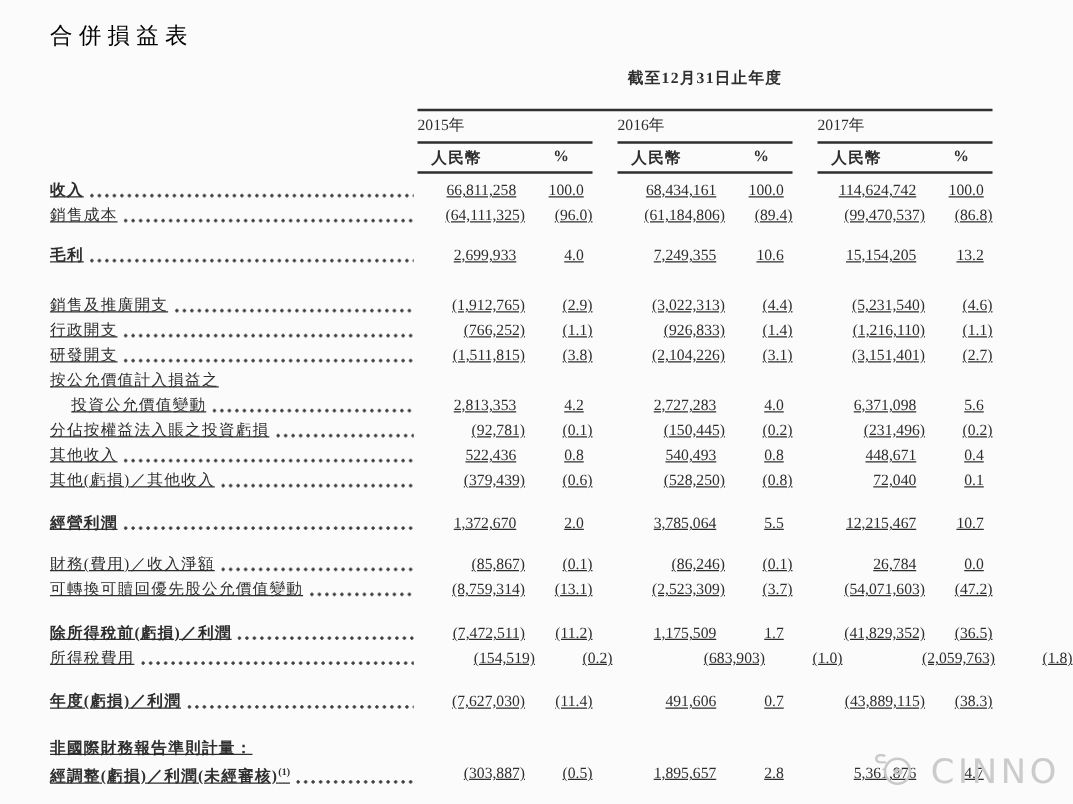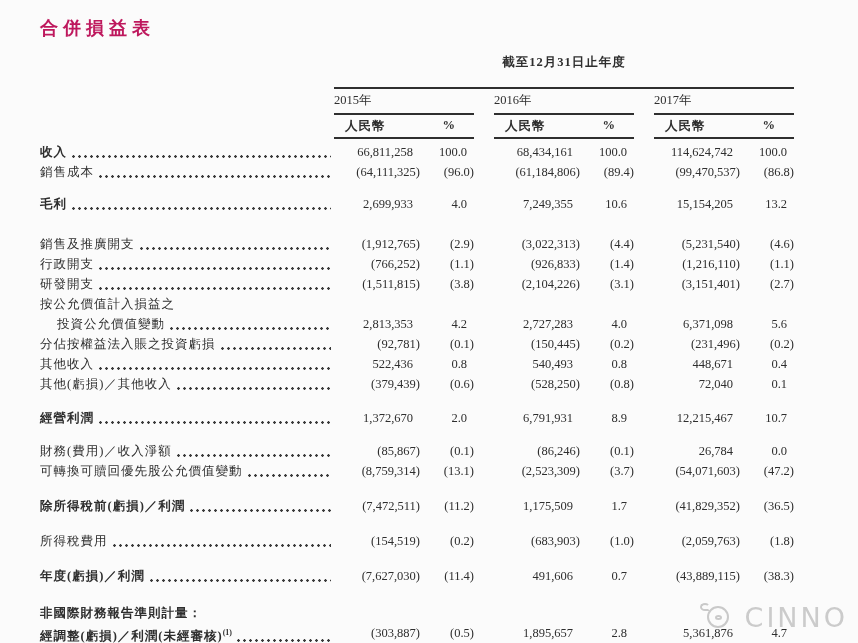--- a/index.html
+++ b/index.html
@@ -8,23 +8,23 @@
     font-family: "Liberation Serif", "DejaVu Serif", serif;
     background: #fbfbfb;
     color: #2e2e2e;
     position: relative;
     overflow: hidden;
   }
   .page { position: relative; width: 858px; height: 643px; padding: 16px 0 0 40px; }
 
   .title {
     font-size: 18px;
-    font-weight: bold;
+    font-weight: normal;
     letter-spacing: 5px;
-    color: #be185d;
+    color: #000000;
   }
 
   
   .thead { margin-left: 294px; width: 460px; margin-top: 14px; }
   .period {
     text-align: center;
     font-weight: bold;
     font-size: 12.5px;
     letter-spacing: 1px;
     padding-bottom: 16px;
@@ -51,21 +51,21 @@
   .unit-note {
     text-align: center;
     font-size: 12px;
     letter-spacing: 1px;
     margin-top: 3px;
     height: 18px;
   }
 
   
   .rows { margin-top: 3px; }
-  .row { display: flex; line-height: 20px; font-size: 12.5px; }
+  .row { display: flex; line-height: 20px; font-size: 12.5px; text-decoration: underline; }
   .row.bold .lbl { font-weight: bold; }
   .label-cell { width: 294px; display: flex; }
   .row.indent .label-cell { padding-left: 17px; align-items: flex-end; }
   .lbl { letter-spacing: 1px; white-space: nowrap; }
   .lbl sup { font-size: 8px; letter-spacing: 0; vertical-align: 5px; }
   .leader { flex: 1; position: relative; }
   .leader::after {
     content: "";
     position: absolute;
     left: 5px; right: 3px; bottom: 4px; height: 3px;
@@ -291,22 +291,22 @@
         <span class="v pct pad">0.1</span>
       </div>
       <div class="row bold" style="margin-top: 14px;">
         <div class="label-cell">
           <span class="lbl">經營利潤</span>
           <span class="leader"></span>
         </div>
         <span class="v rmb pad">1,372,670</span>
         <span class="v pct pad">2.0</span>
         <span class="ggap"></span>
-        <span class="v rmb pad">6,791,931</span>
-        <span class="v pct pad">8.9</span>
+        <span class="v rmb pad">3,785,064</span>
+        <span class="v pct pad">5.5</span>
         <span class="ggap"></span>
         <span class="v rmb pad">12,215,467</span>
         <span class="v pct pad">10.7</span>
       </div>
       <div class="row" style="margin-top: 13px;">
         <div class="label-cell">
           <span class="lbl">財務(費用)／收入淨額</span>
           <span class="leader"></span>
         </div>
         <span class="v rmb">(85,867)</span>
@@ -339,21 +339,21 @@
         </div>
         <span class="v rmb">(7,472,511)</span>
         <span class="v pct">(11.2)</span>
         <span class="ggap"></span>
         <span class="v rmb pad">1,175,509</span>
         <span class="v pct pad">1.7</span>
         <span class="ggap"></span>
         <span class="v rmb">(41,829,352)</span>
         <span class="v pct">(36.5)</span>
       </div>
-      <div class="row" style="margin-top: 15px;">
+      <div class="row" style=" justify-content: space-between;">
         <div class="label-cell">
           <span class="lbl">所得稅費用</span>
           <span class="leader"></span>
         </div>
         <span class="v rmb">(154,519)</span>
         <span class="v pct">(0.2)</span>
         <span class="ggap"></span>
         <span class="v rmb">(683,903)</span>
         <span class="v pct">(1.0)</span>
         <span class="ggap"></span>

